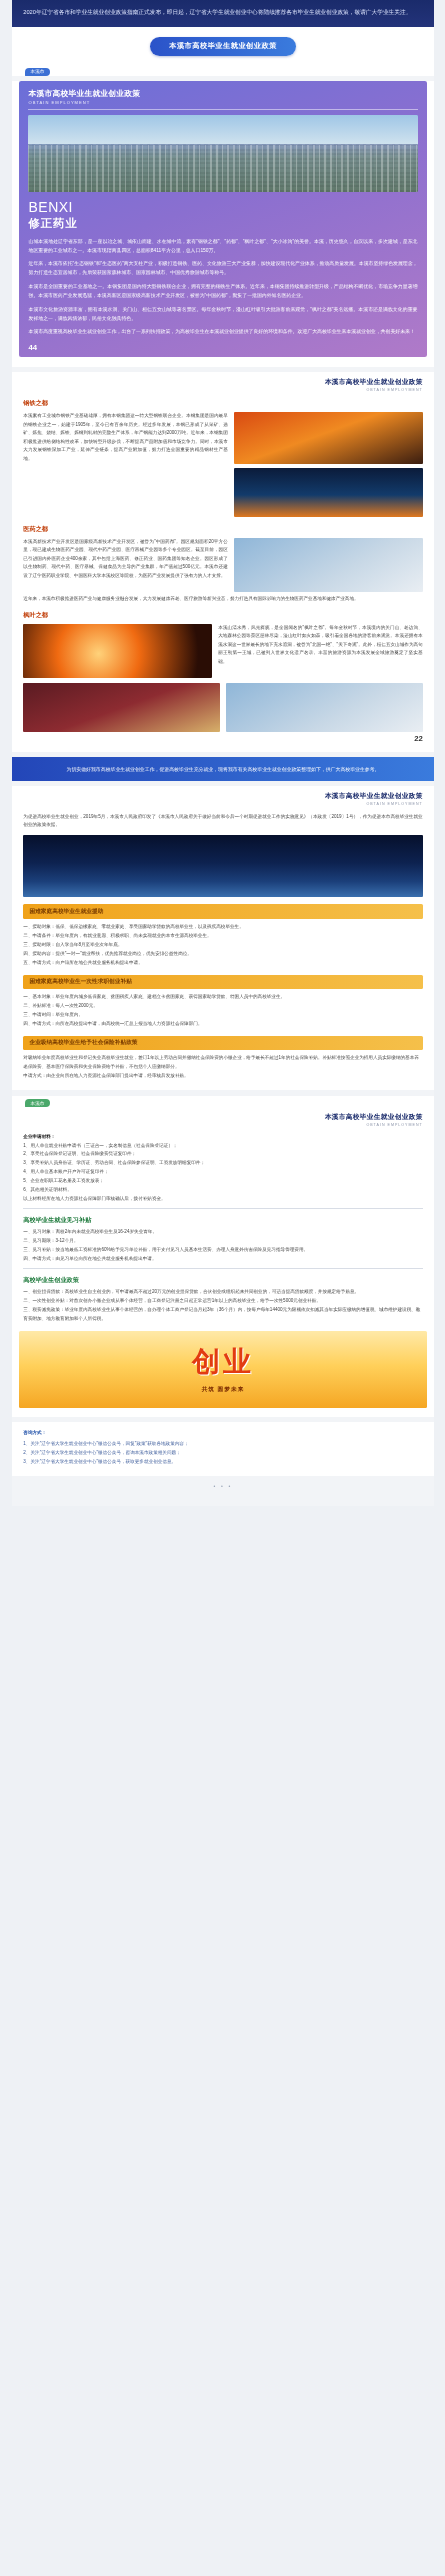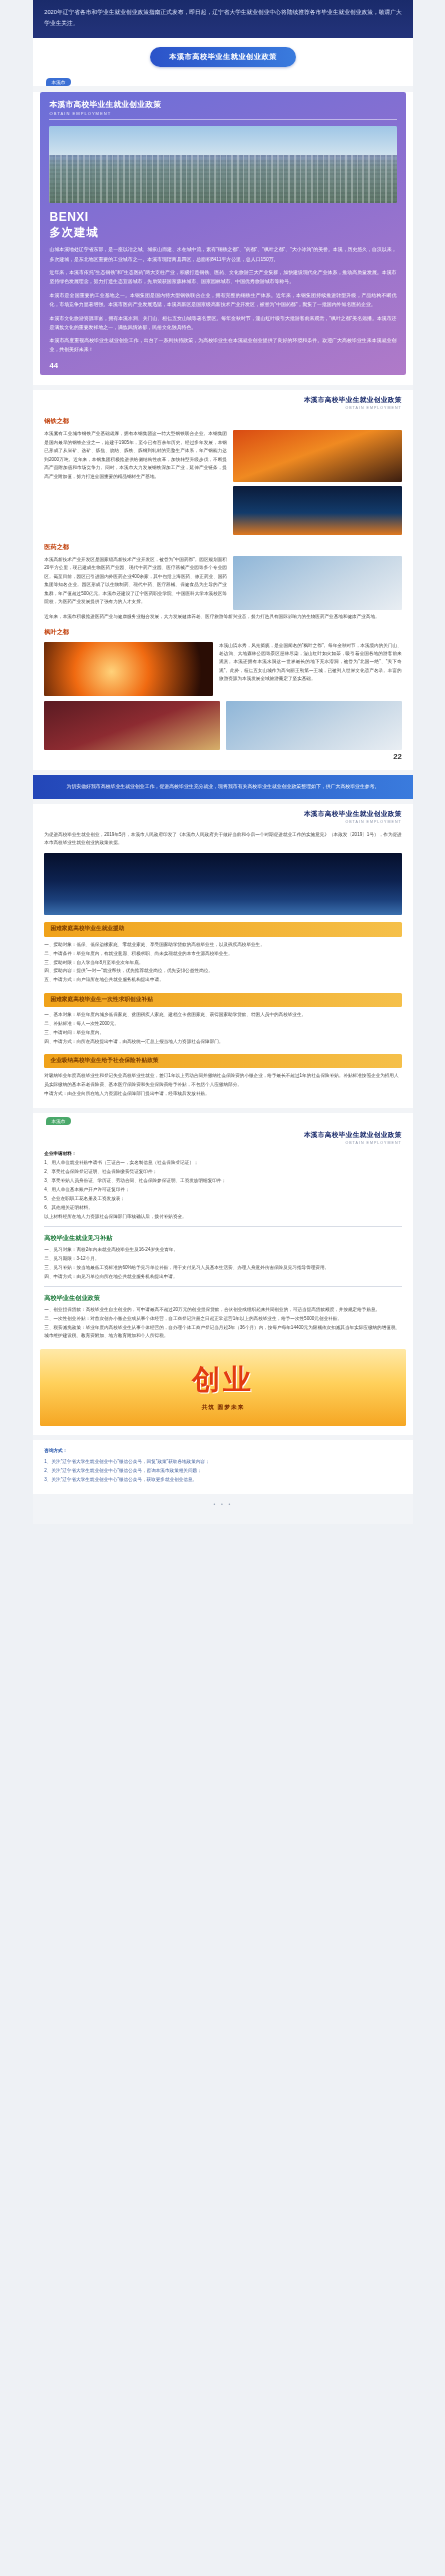--- a/index.html
+++ b/index.html
@@ -5,21 +5,21 @@
   * { box-sizing: border-box; }
   html, body { margin:0; padding:0; }
   body {
     width: 446px;
     background: #eef1f5;
     font-family: "Liberation Sans", sans-serif;
     color: #333;
     -webkit-font-smoothing: antialiased;
   }
   .page {
-    width: 380px;
+    width: 422px;
     margin: 0 auto;
     background: #f2f4f7;
     padding-bottom: 15.5px;
   }
 
   
   .intro {
     background: linear-gradient(180deg,#1a2b6b 0%, #23337a 100%);
     color: #dfe6ff;
     font-size: 5.7px;
@@ -90,21 +90,21 @@
     position:absolute; left:0; right:0; bottom:0; height:62%;
     background:
       repeating-linear-gradient(90deg, rgba(255,255,255,.55) 0 1.5px, rgba(255,255,255,0) 1.5px 5.7px),
       repeating-linear-gradient(0deg, rgba(0,0,0,.12) 0 2.1px, rgba(0,0,0,0) 2.1px 4.6px);
     opacity:.5;
   }
   .cityimg .sky{
     position:absolute;top:0;left:0;right:0;height:38%;
     background:linear-gradient(180deg,#9fc6e6,#cfe2ee);
   }
-  .benki-en { font-size: 12px; font-weight: bold; letter-spacing: 0.5px; margin: 7.2px 0 0 0; }
+  .benki-en { font-size: 14px; font-weight: normal; letter-spacing: 0.5px; margin: 7.2px 0 0 0; }
   .benki-cn { font-size: 11.3px; font-weight: bold; letter-spacing: 1px; margin: 1px 0 5.2px 0; }
   .p24 p { font-size: 4.9px; line-height: 1.85; text-align: justify; margin: 0 0 4.6px 0; color:#fff; }
   .pagenum { text-align:left; font-size: 7.7px; font-weight:bold; color:#fff; padding-top: 2.1px; }
   .pagenum.dark { color:#333; text-align:right; }
 
   
   .docheader { padding: 6.2px 11.3px 0 11.3px; text-align:right; }
   .docheader .cn { font-size: 6.7px; font-weight:bold; color:#1a2b6b; letter-spacing:0.3px;}
   .docheader .en { font-size: 3.6px; color:#8a93a8; letter-spacing:1px; margin-top:1px;}
 
@@ -206,21 +206,21 @@
     <div class="p24">
       <div class="hdr-cn">本溪市高校毕业生就业创业政策</div>
       <div class="hdr-en">OBTAIN EMPLOYMENT</div>
       <div class="rule"></div>
 
       <div class="cityimg">
           <div class="sky"></div>
         </div>
 
       <div class="benki-en">BENXI</div>
-      <div class="benki-cn">多次建城</div>
+      <div class="benki-cn">修正药业</div>
 
       <p>山城本溪地处辽宁省东部，是一座以冶之城、城依山而建、水在城中流，素有"钢铁之都"、"药都"、"枫叶之都"、"大小冰沟"的美誉。本溪，历史悠久，自汉以来，多次建城，是东北地区重要的工业城市之一。本溪市现辖两县四区，总面积8411平方公里，总人口150万。</p>
       <p>近年来，本溪市依托"生态钢铁"和"生态医药"两大支柱产业，积极打造钢铁、医药、文化旅游三大产业集群，加快建设现代化产业体系，推动高质量发展。本溪市坚持绿色发展理念，努力打造生态宜居城市，先后荣获国家森林城市、国家园林城市、中国优秀旅游城市等称号。</p>
       <p>本溪市是全国重要的工业基地之一。本钢集团是国内特大型钢铁联合企业，拥有完整的钢铁生产体系。近年来，本钢集团持续推进转型升级，产品结构不断优化，市场竞争力显著增强。本溪市医药产业发展迅猛，本溪高新区是国家级高新技术产业开发区，被誉为"中国药都"，聚集了一批国内外知名医药企业。</p>
       <p>本溪市文化旅游资源丰富，拥有本溪水洞、关门山、桓仁五女山城等著名景区。每年金秋时节，漫山红叶吸引大批游客前来观赏，"枫叶之都"美名远播。本溪市还是满族文化的重要发祥地之一，满族风情浓郁，民俗文化独具特色。</p>
       <p>本溪市高度重视高校毕业生就业创业工作，出台了一系列扶持政策，为高校毕业生在本溪就业创业提供了良好的环境和条件。欢迎广大高校毕业生来本溪就业创业，共创美好未来！</p>
 
       <div class="pagenum">44</div>
     </div>
   </div>

